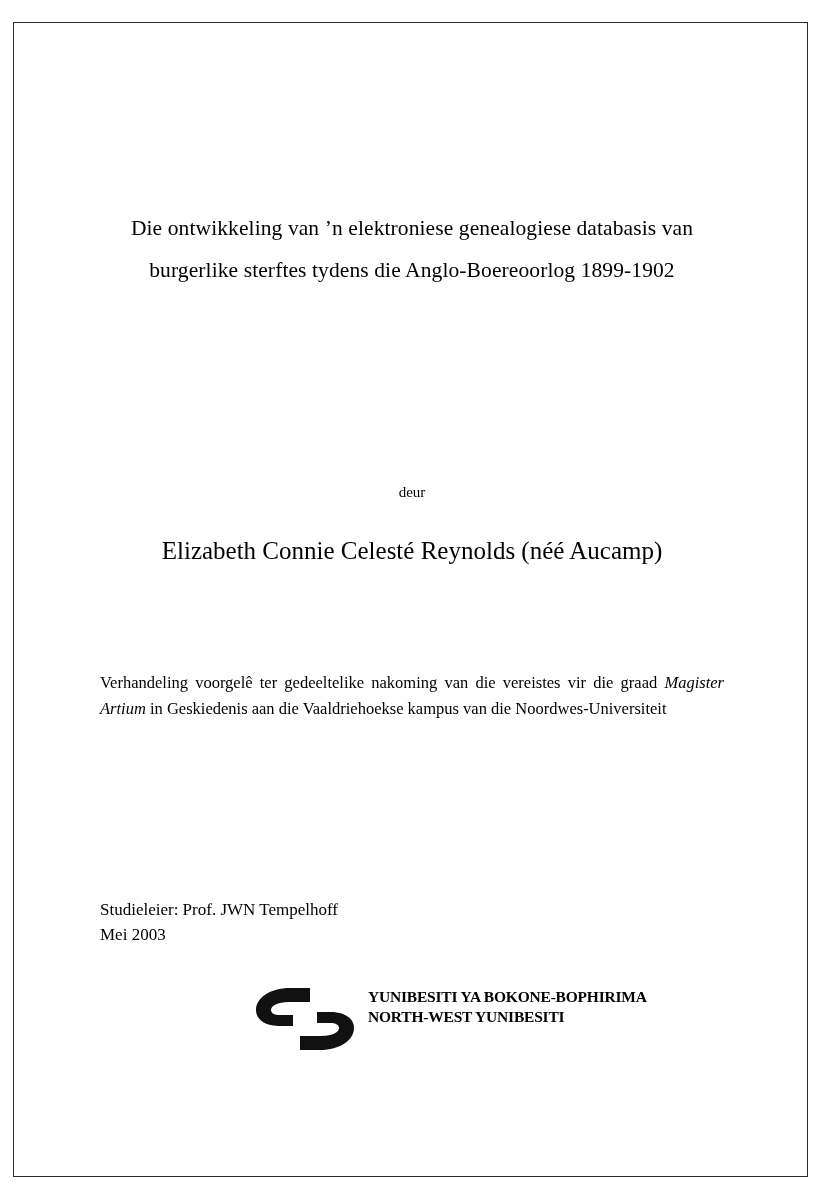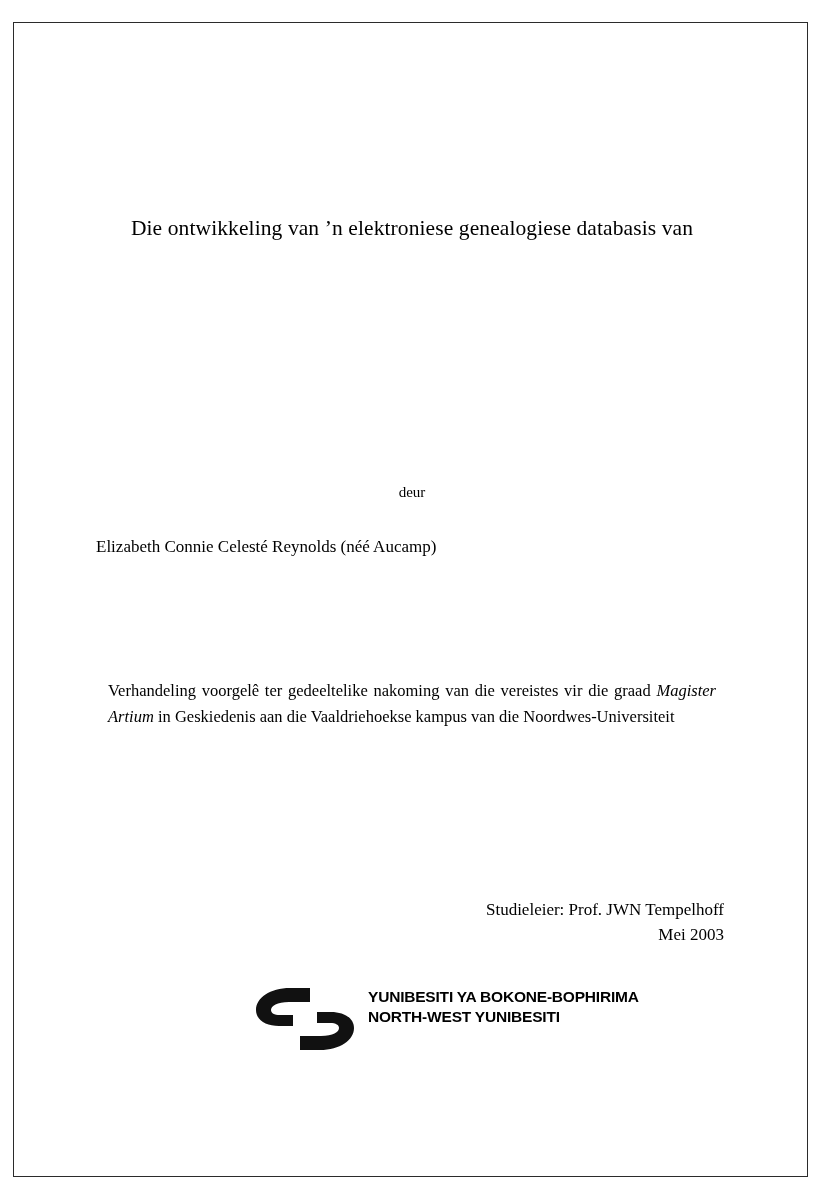--- a/index.html
+++ b/index.html
@@ -62,90 +62,91 @@
     text-align: center;
     font-size: 15px;
     margin-top: 32px;
   }
 
   .author {
     position: absolute;
     top: 515px;
     left: 0;
     width: 632px;
-    text-align: left;
-    font-size: 17px;
+    text-align: center;
+    font-size: 25px;
   }
 
   .abstract-block {
     position: absolute;
     top: 648px;
     left: 4px;
     width: 624px;
     font-size: 16.5px;
     line-height: 26px;
   }
   .abstract-block p {
-    margin: 8px;
+    margin: 0;
   }
   .justified {
     text-align: justify;
     text-justify: inter-word;
   }
   .italic { font-style: italic; }
 
   .supervisor-block {
     position: absolute;
     top: 875px;
     left: 4px;
     width: 624px;
     font-size: 17px;
     line-height: 25px;
   }
-  .supervisor-block div { margin: 0; text-align: right; }
+  .supervisor-block div { margin: 0; }
 
   
   .logo-wrap {
     position: absolute;
     top: 960px;
     left: 150px;
     width: 420px;
     height: 80px;
   }
   .logo-mark {
     position: absolute;
     left: 0px;
     top: 4px;
     width: 118px;
     height: 66px;
   }
   .logo-text {
     position: absolute;
     left: 122px;
     top: 5px;
-    font-family: Liberation Sans, sans-serif;
+    font-family: Liberation Serif, serif;
     font-size: 15.5px;
     line-height: 19.5px;
     font-weight: 700;
     letter-spacing: -0.2px;
     white-space: nowrap;
   }
   .logo-text div { margin: 0; }
 </style>
 </head>
 <body>
 
 <div class="page">
 
   <div class="scan-frame"></div>
 
   <div class="content">
 
     <div class="title-block">
       <span class="title-line">Die ontwikkeling van ’n elektroniese genealogiese databasis van</span>
+      <span class="title-line">burgerlike sterftes tydens die Anglo-Boereoorlog 1899-1902</span>
     </div>
 
     <div class="deur">deur</div>
 
     <div class="author">Elizabeth Connie Celesté Reynolds (néé Aucamp)</div>
 
     <div class="abstract-block">
       <p class="justified"><span>Verhandeling voorgelê ter gedeeltelike nakoming van die vereistes vir die graad </span><span class="italic">Magister Artium</span><span> in Geskiedenis aan die Vaaldriehoekse kampus van die Noordwes-Universiteit</span></p>
     </div>
 

